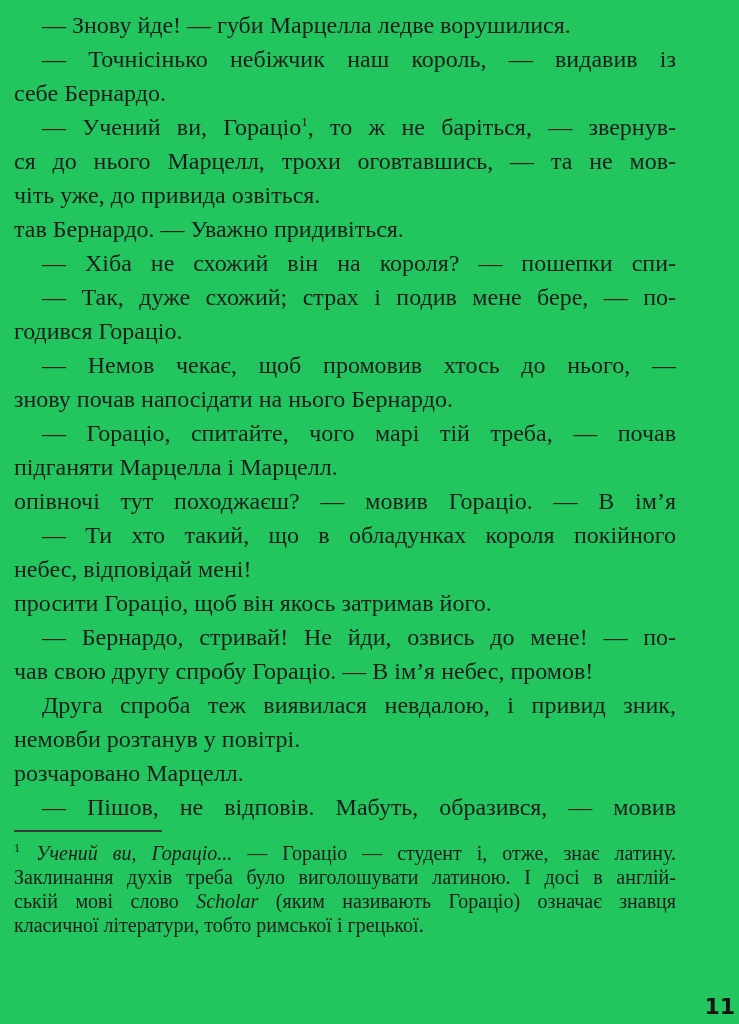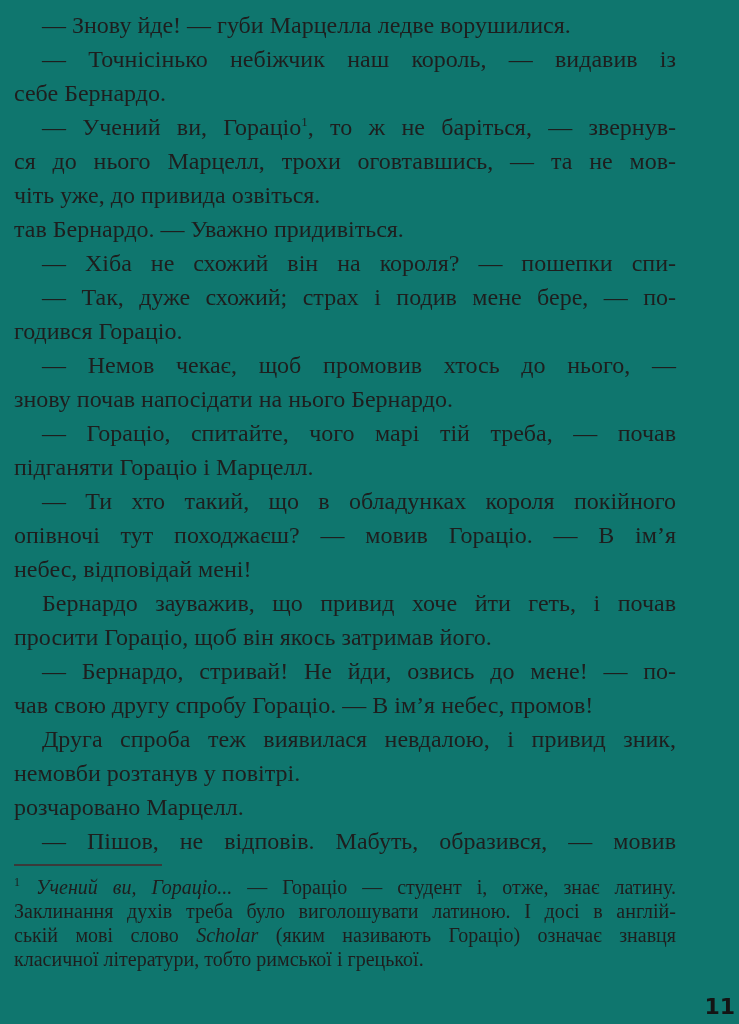--- a/index.html
+++ b/index.html
@@ -1,20 +1,20 @@
 <!DOCTYPE html>
 <html><head>
 <meta charset="utf-8">
 <style>
   html, body { margin: 0; padding: 0; background: #ffffff; }
   .page {
     position: relative;
     width: 739px;
     height: 1024px;
-    background: #0f766e;
+    background: #22c55e;
     overflow: hidden;
     font-family: "Liberation Serif", "DejaVu Serif", serif;
     color: #1e1e1e;
   }
   .text-block {
     position: absolute;
     left: 14px;
     top: 8px;
     width: 662px;
   }
@@ -78,25 +78,24 @@
 
     <div class="ln">ся до нього Марцелл, трохи оговтавшись, — та не мов-</div>
     <div class="ln end">чіть уже, до привида озвіться.</div>
     <div class="ln end">тав Бернардо. — Уважно придивіться.</div>
     <div class="ln ind">— Хіба не схожий він на короля? — пошепки спи-</div>
     <div class="ln ind">— Так, дуже схожий; страх і подив мене бере, — по-</div>
     <div class="ln end">годився Гораціо.</div>
     <div class="ln ind">— Немов чекає, щоб промовив хтось до нього, —</div>
     <div class="ln end">знову почав напосідати на нього Бернардо.</div>
     <div class="ln ind">— Гораціо, спитайте, чого марі тій треба, — почав</div>
-    <div class="ln end">підганяти Гораціо і Марцелл.</div>
+    <div class="ln end">підганяти Марцелла і Марцелл.</div>
+    <div class="ln">опівночі тут походжаєш? — мовив Гораціо. — В ім’я</div>
     <div class="ln ind">— Ти хто такий, що в обладунках короля покійного</div>
-    <div class="ln">опівночі тут походжаєш? — мовив Гораціо. — В ім’я</div>
     <div class="ln end">небес, відповідай мені!</div>
-    <div class="ln ind">Бернардо зауважив, що привид хоче йти геть, і почав</div>
     <div class="ln end">просити Гораціо, щоб він якось затримав його.</div>
     <div class="ln ind">— Бернардо, стривай! Не йди, озвись до мене! — по-</div>
     <div class="ln end">чав свою другу спробу Гораціо. — В ім’я небес, промов!</div>
     <div class="ln ind">Друга спроба теж виявилася невдалою, і привид зник,</div>
     <div class="ln end">немовби розтанув у повітрі.</div>
     <div class="ln end">розчаровано Марцелл.</div>
     <div class="ln ind">— Пішов, не відповів. Мабуть, образився, — мовив</div>
 
     <div class="fn-rule"></div>
 

